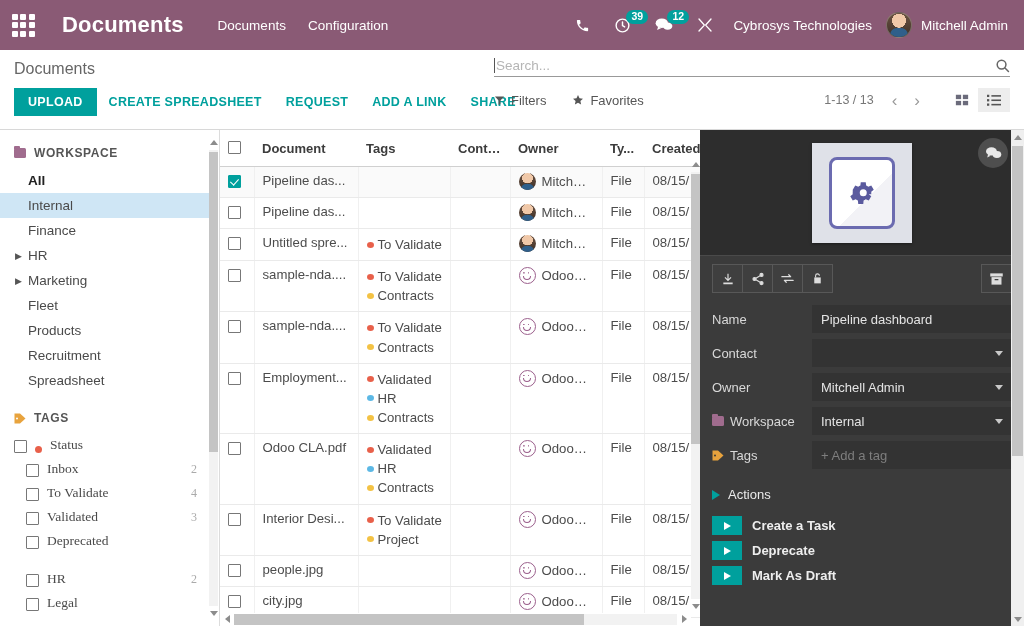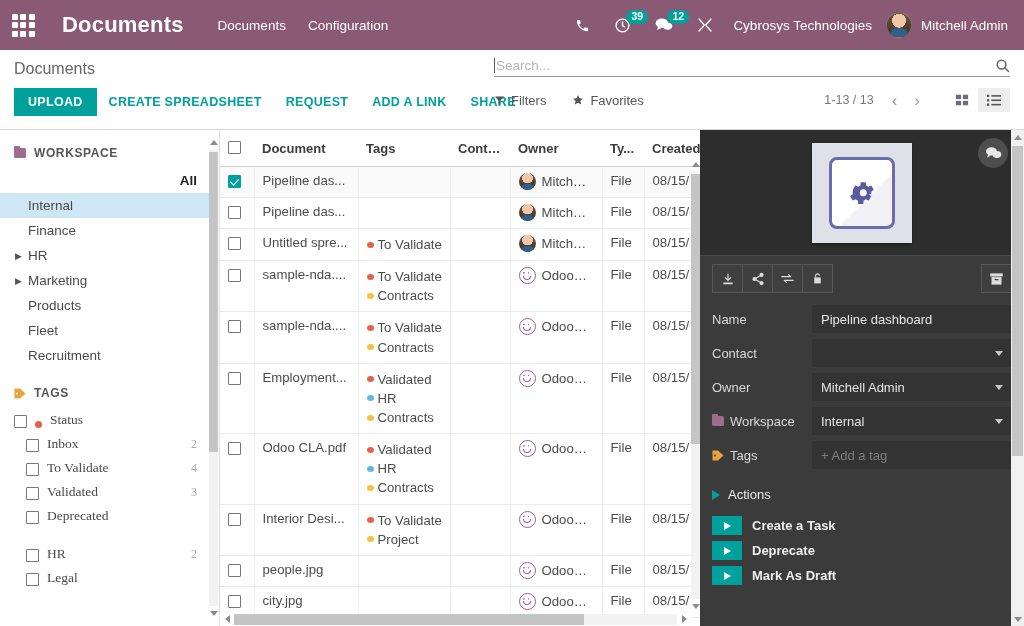--- a/index.html
+++ b/index.html
@@ -79,21 +79,21 @@
 
   
   .sidebar { width: 220px; flex: 0 0 220px; background: #fff; border-right: 1px solid #dcdcdc; position: relative; overflow: hidden; }
   .sb-scroll { position: absolute; inset: 0 8px 0 0; padding: 12px 0 0 0; overflow: hidden; }
   .sb-head { display: flex; align-items: center; gap: 8px; padding: 4px 14px 8px; font-size: 12px; font-weight: bold; color: #555; letter-spacing: .6px; }
   .sb-item {
     display: flex; align-items: center; font-size: 13.5px; color: #4a4a4a;
     padding: 5px 14px 5px 28px; cursor: pointer; position: relative;
   }
   .sb-item .caret { position: absolute; left: 15px; font-size: 9px; color: #555; }
-  .sb-item.bold { font-weight: bold; color: #222; justify-content: flex-end; }
+  .sb-item.bold { font-weight: bold; color: #222; }
   .sb-item.sel { background: #cfe6f5; }
   .sb-tagrow {
     display: flex; align-items: flex-end; font-size: 13.5px; color: #4a4a4a;
     padding: 4px 14px 4px 14px; cursor: pointer; gap: 8px; font-family: Liberation Serif, serif;
   }
   .sb-tagrow.child { padding-left: 26px; }
   .cbox { width: 13px; height: 13px; border: 1.5px solid #777; background: #fff; flex: 0 0 13px; border-radius: 1px; }
   .dot { width: 7px; height: 7px; border-radius: 50%; flex: 0 0 7px; }
   .tag-count { margin-left: auto; color: #aaa; font-size: 12px; }
   .sb-gap { height: 14px; }
@@ -349,27 +349,30 @@
             </div>
             <div class="sb-item">
               <span class="caret">▶</span>
               <span>HR</span>
             </div>
             <div class="sb-item">
               <span class="caret">▶</span>
               <span>Marketing</span>
             </div>
             <div class="sb-item">
+              <span>Fleet</span>
+            </div>
+            <div class="sb-item">
               <span>Products</span>
-            </div>
-            <div class="sb-item">
-              <span>Fleet</span>
             </div>
             <div class="sb-item">
               <span>Recruitment</span>
+            </div>
+            <div class="sb-item">
+              <span>Spreadsheet</span>
             </div>
           </div>
         <div class="sb-gap"></div>
         <div class="sb-head">
           <span class="tag-mini">
             <svg width="12" height="11" viewBox="0 0 24 22" fill="#e8a33d">
                 <path d="M1 1h11l11 10-11 10H1z"></path>
                 <circle cx="6" cy="11" r="2" fill="#fff"></circle>
               </svg>
           </span>

